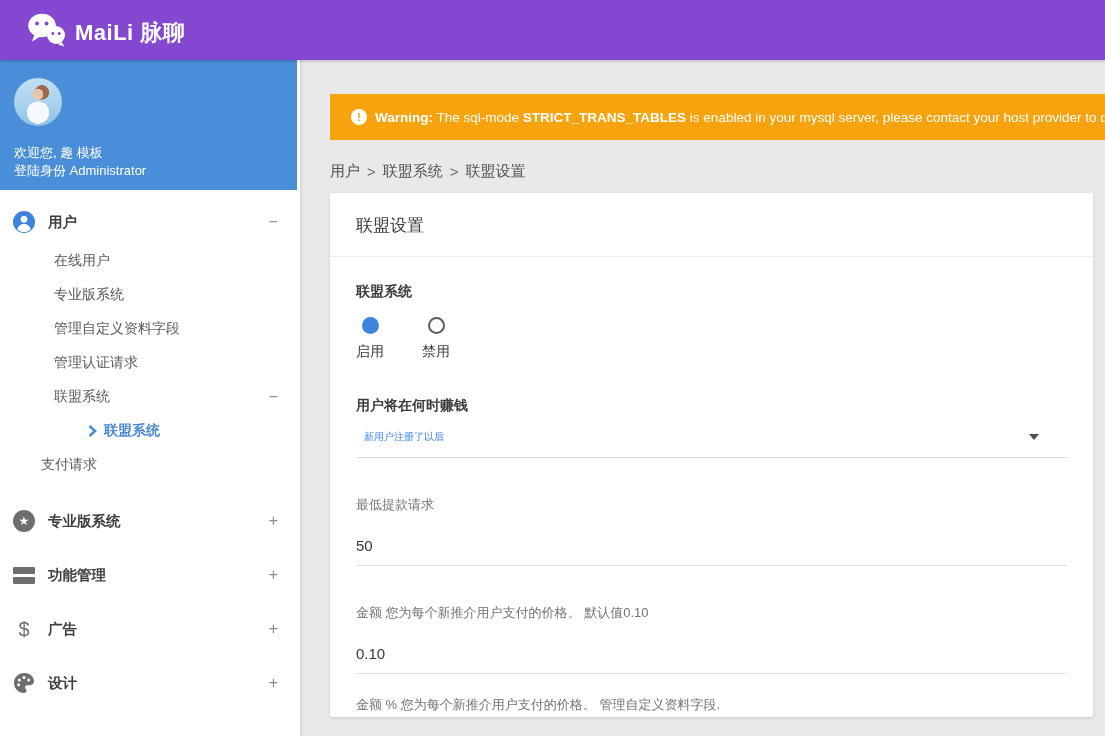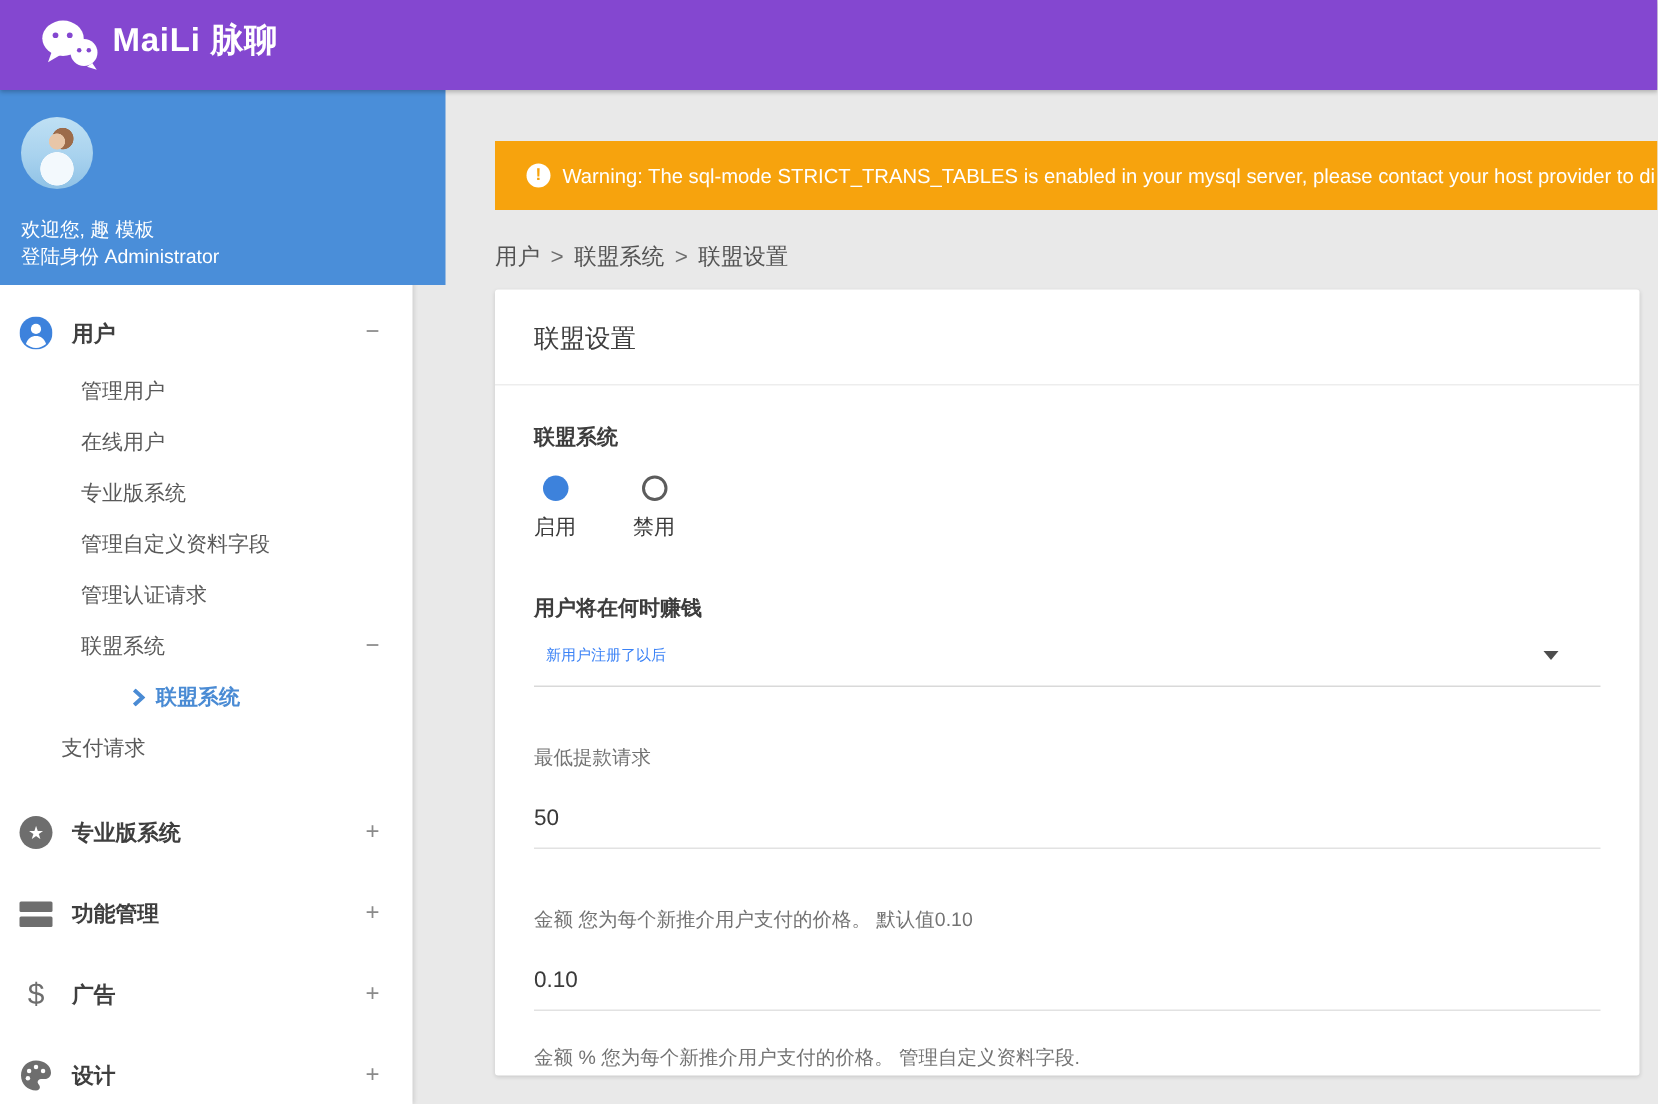--- a/index.html
+++ b/index.html
@@ -13,26 +13,26 @@
 
   
   .header {
     position:absolute; top:0; left:0; right:0; height:60px;
     background:#8447d0;
     display:flex; align-items:center;
     padding-left:26px;
     z-index:30;
     box-shadow:0 1px 3px rgba(0,0,0,.25);
   }
-  .brand { display:flex; align-items:flex-start; gap:7px; }
+  .brand { display:flex; align-items:flex-end; gap:7px; }
   .brand-title { color:#fff; font-size:22px; font-weight:700; letter-spacing:.5px; }
 
   
   .sidebar {
-    position:absolute; top:60px; left:0; bottom:0; width:275px;
+    position:absolute; top:60px; left:0; bottom:0; width:300px;
     background:#fff;
     box-shadow:1px 0 3px rgba(0,0,0,.12);
     z-index:20;
   }
   .profile {
     width:297px; height:130px; background:#4a8ed9;
     padding:18px 14px 0 14px; color:#fff;
   }
   .avatar {
     width:48px; height:48px; border-radius:50%;
@@ -82,21 +82,21 @@
     display:flex; align-items:center; gap:8px;
     padding:0 14px 0 21px;
     font-size:13.5px; white-space:nowrap; overflow:hidden;
   }
   .warn-icon {
     width:16px; height:16px; border-radius:50%; background:#fff; color:#f7a30d;
     font-weight:700; font-size:11.5px;
     display:inline-flex; align-items:center; justify-content:center; flex:0 0 auto;
   }
   .warn-icon::before { content:"!"; }
-  .warning-banner b { font-weight:400;margin-top:15px; }
+  .warning-banner b { font-weight:700;margin-top:15px; }
 
   .breadcrumb {
     position:absolute; left:30px; top:102px;
     font-size:15px; color:#535353;
     display:flex; gap:7px; align-items:center;
   }
   .breadcrumb .sep { color:#6e6e6e; }
   .crumb-link { cursor:pointer; }
 
   .card {
@@ -182,23 +182,20 @@
           <circle cx="11" cy="11" r="11" fill="#3d82dc"></circle>
           <circle cx="11" cy="8.3" r="3.4" fill="#ffffff"></circle>
           <path d="M4.3 18.4 C5.4 14.6 8 13 11 13 C14 13 16.6 14.6 17.7 18.4 C15.9 20 13.6 21 11 21 C8.4 21 6.1 20 4.3 18.4 Z" fill="#ffffff"></path>
         </svg>
       </span>
       <span class="section-label">用户</span>
       <span class="nav-toggle">−</span>
     </div>
 
     <div class="nav-sub">
-      <span>管理用户</span>
-    </div>
-    <div class="nav-sub">
       <span>在线用户</span>
     </div>
     <div class="nav-sub">
       <span>专业版系统</span>
     </div>
     <div class="nav-sub">
       <span>管理自定义资料字段</span>
     </div>
     <div class="nav-sub">
       <span>管理认证请求</span>

